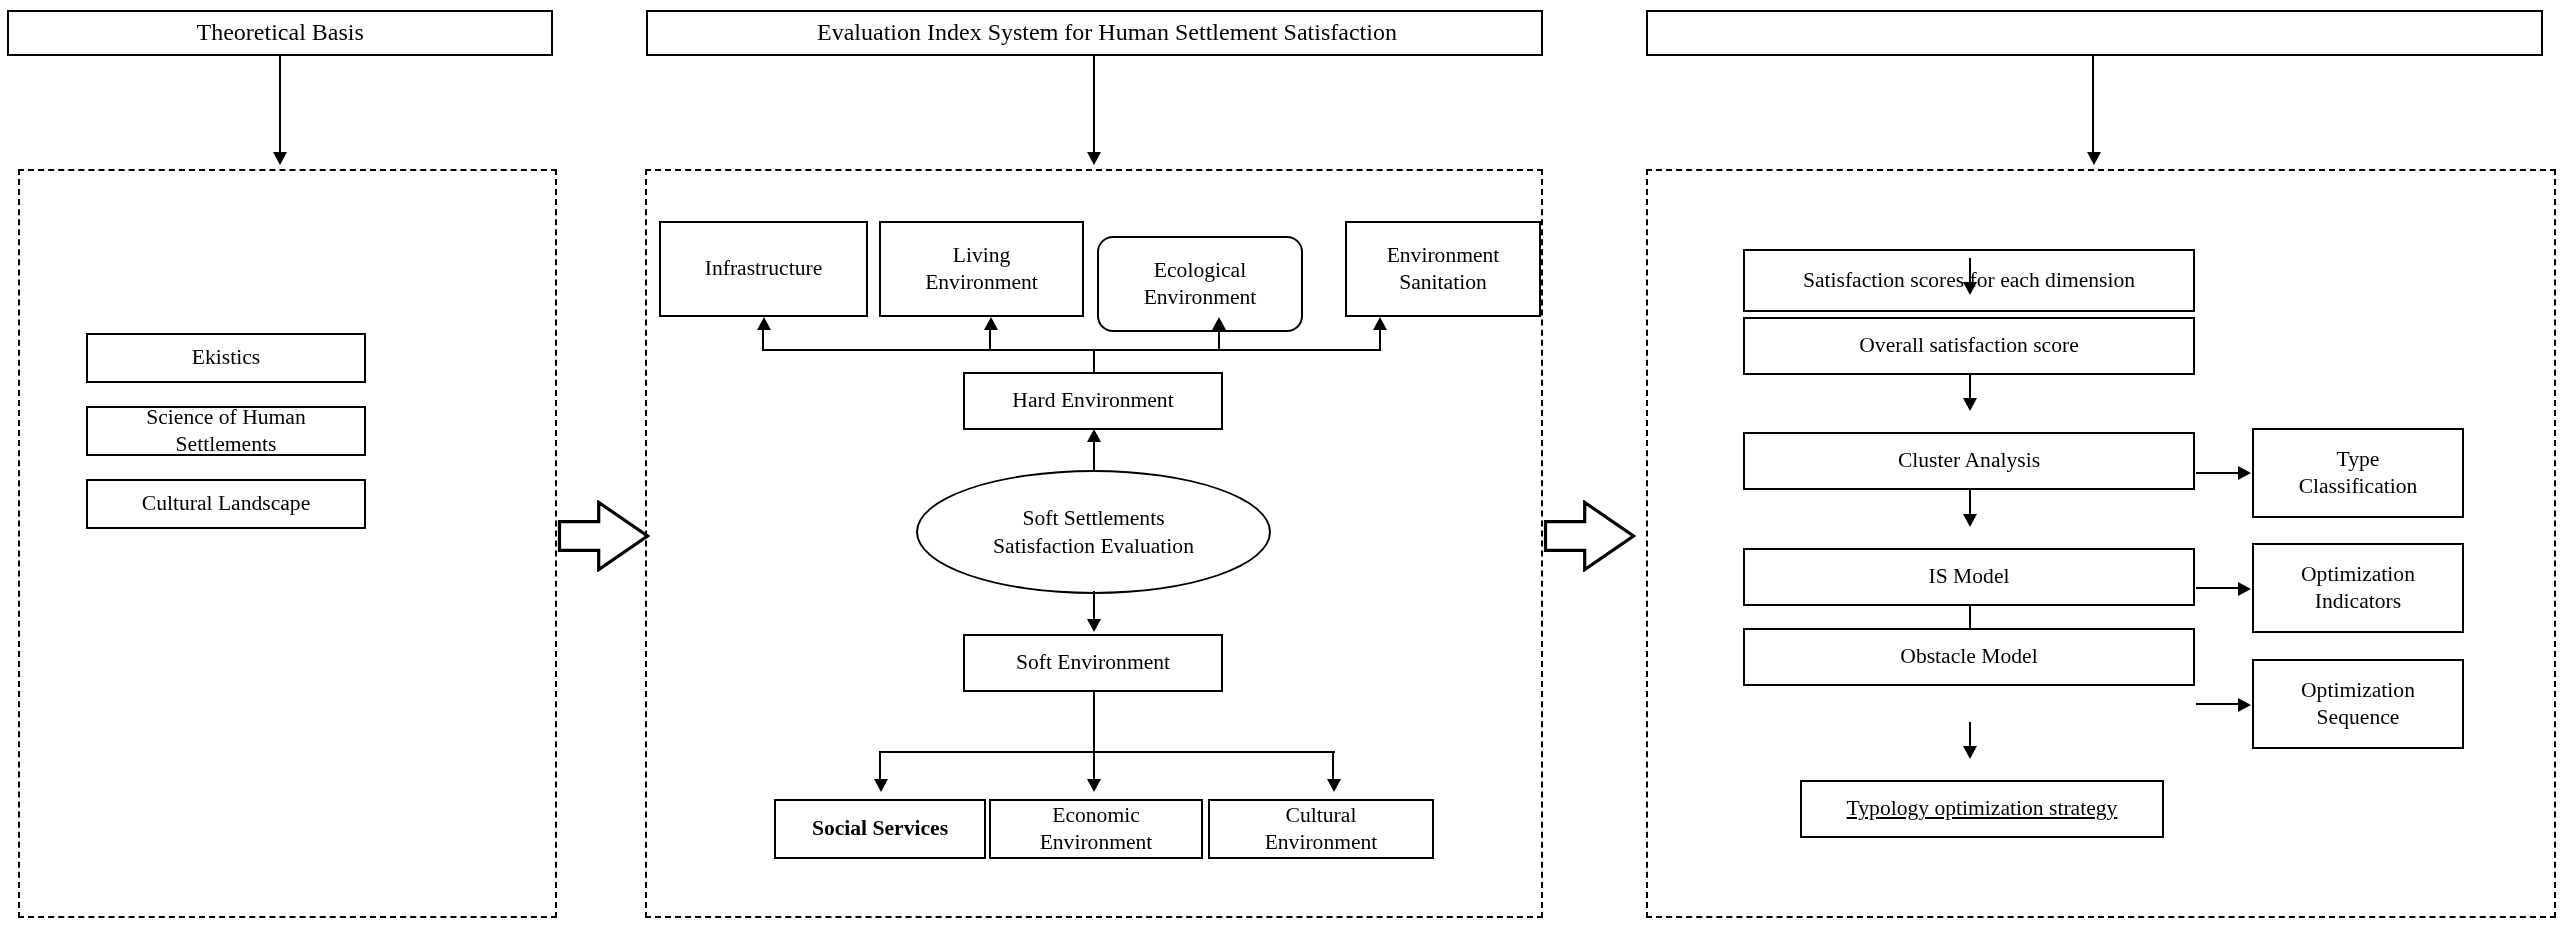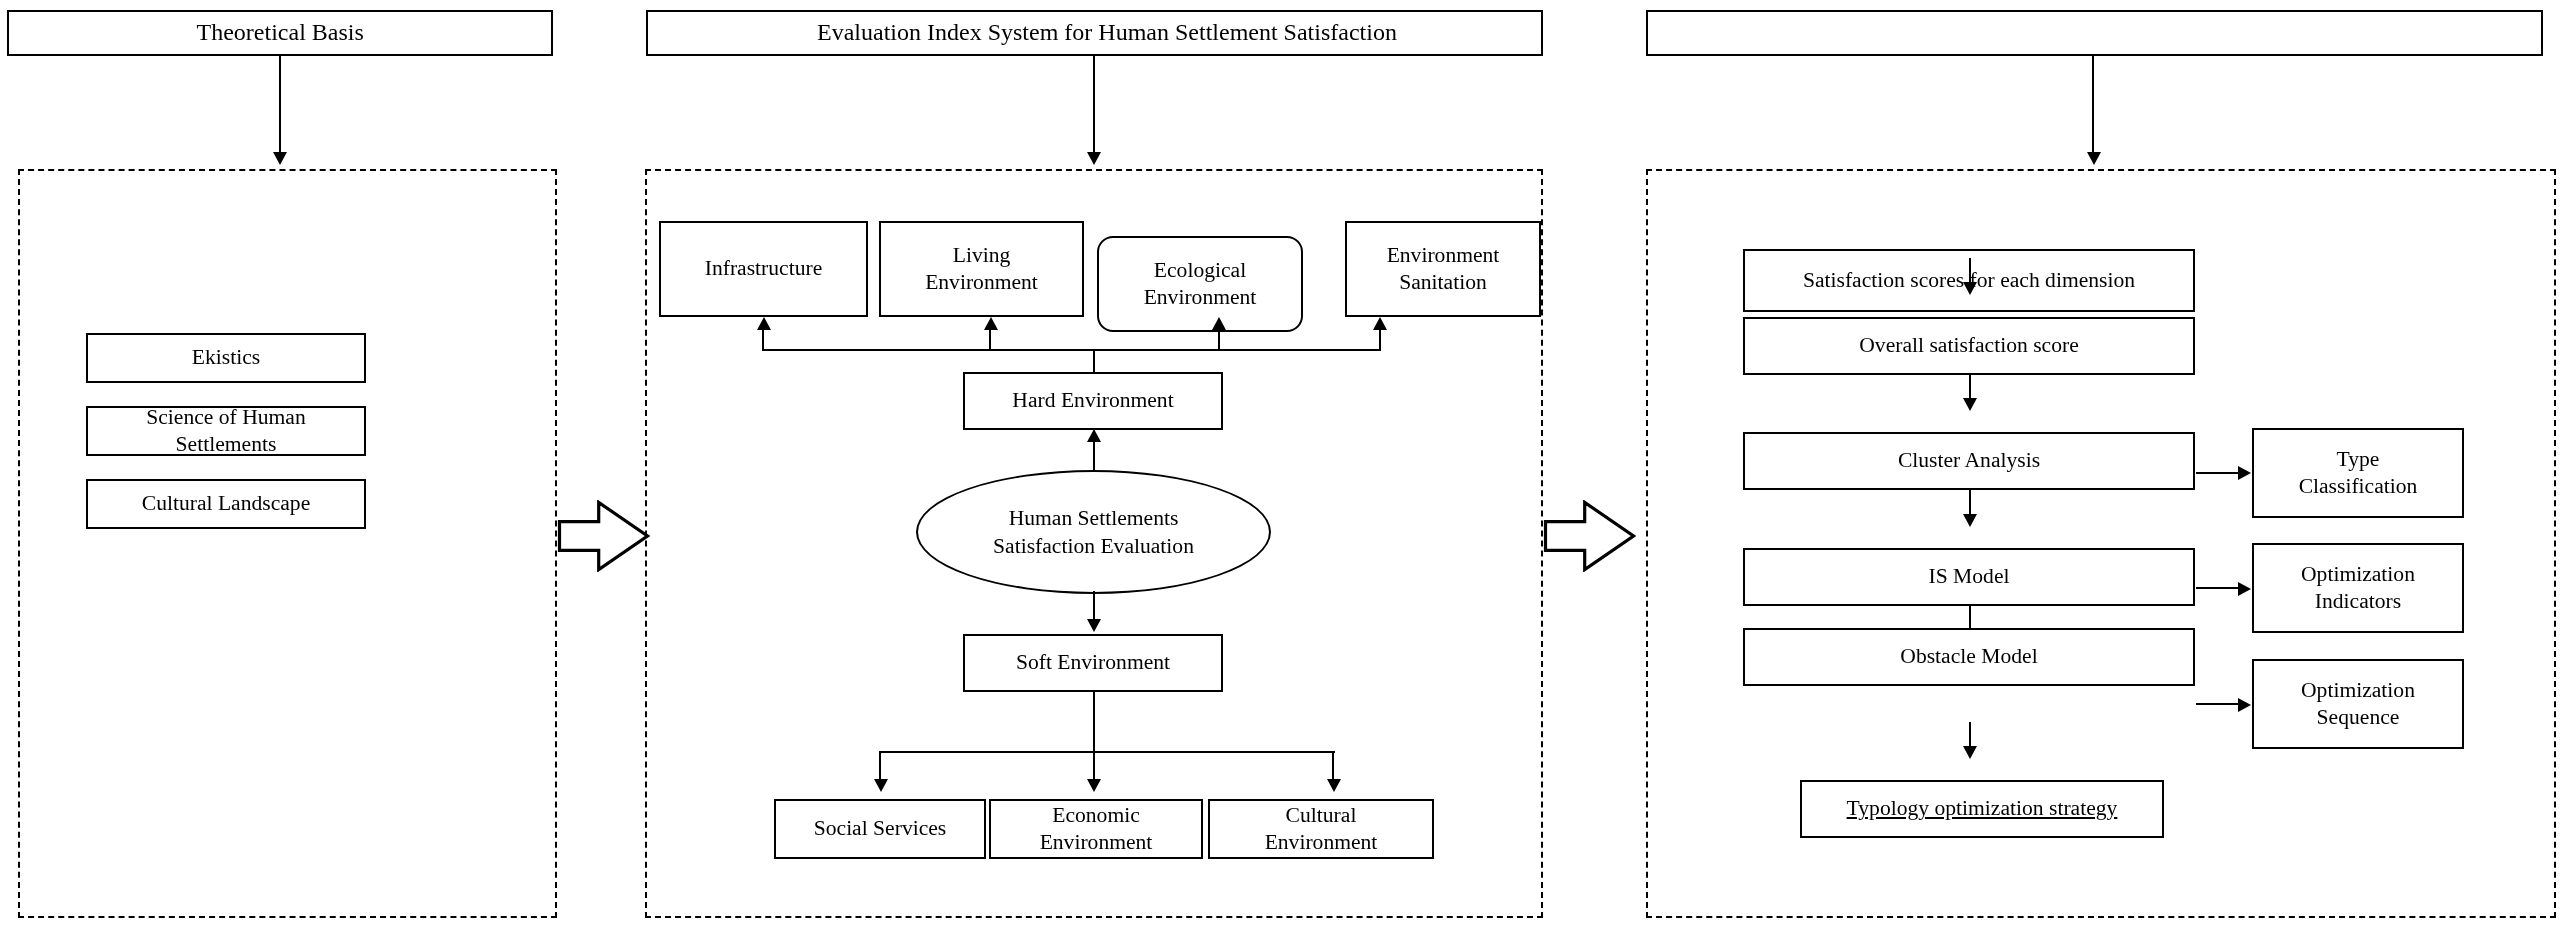--- a/index.html
+++ b/index.html
@@ -143,21 +143,21 @@
 
 <div class="abs node" style="left:963px;top:372px;width:260px;height:58px;">
   <span>Hard Environment</span>
 </div>
 
 <div class="abs vline" style="left:1093px;top:441px;width:2.4px;height:32px;"></div>
 <div class="abs arrow-up" style="left:1087px;top:429px;"></div>
 
 <div class="abs ellipse" style="left:916px;top:470px;width:355px;height:124px;">
   <span>
-    <span>Human Settlements</span><br>
+    <span>Soft Settlements</span><br>
     <span>Satisfaction Evaluation</span>
   </span>
 </div>
 
 <div class="abs vline" style="left:1093px;top:591px;width:2.4px;height:32px;"></div>
 <div class="abs arrow-down" style="left:1087px;top:619px;"></div>
 
 <div class="abs node" style="left:963px;top:634px;width:260px;height:58px;">
   <span>Soft Environment</span>
 </div>
@@ -165,21 +165,21 @@
 <div class="abs vline" style="left:1093px;top:691px;width:2.4px;height:33px;"></div>
 <div class="abs hline" style="left:879px;top:751px;width:456px;height:2.4px;"></div>
 <div class="abs vline" style="left:1093px;top:724px;width:2.4px;height:28px;"></div>
 <div class="abs vline" style="left:879px;top:751px;width:2.4px;height:31px;"></div>
 <div class="abs arrow-down" style="left:874px;top:779px;"></div>
 <div class="abs vline" style="left:1093px;top:751px;width:2.4px;height:31px;"></div>
 <div class="abs arrow-down" style="left:1087px;top:779px;"></div>
 <div class="abs vline" style="left:1332px;top:751px;width:2.4px;height:31px;"></div>
 <div class="abs arrow-down" style="left:1327px;top:779px;"></div>
 
-<div class="abs node" style="left:774px;top:799px;width:212px;height:60px;">
+<div class="abs node" style="left:774px;top:799px;width:212px;height:60px;font-weight:bold;">
   <span>Social Services</span>
 </div>
 <div class="abs node" style="left:989px;top:799px;width:214px;height:60px;">
   <span>
     <span>Economic</span><br>
     <span>Environment</span>
   </span>
 </div>
 <div class="abs node" style="left:1208px;top:799px;width:226px;height:60px;">
   <span>

